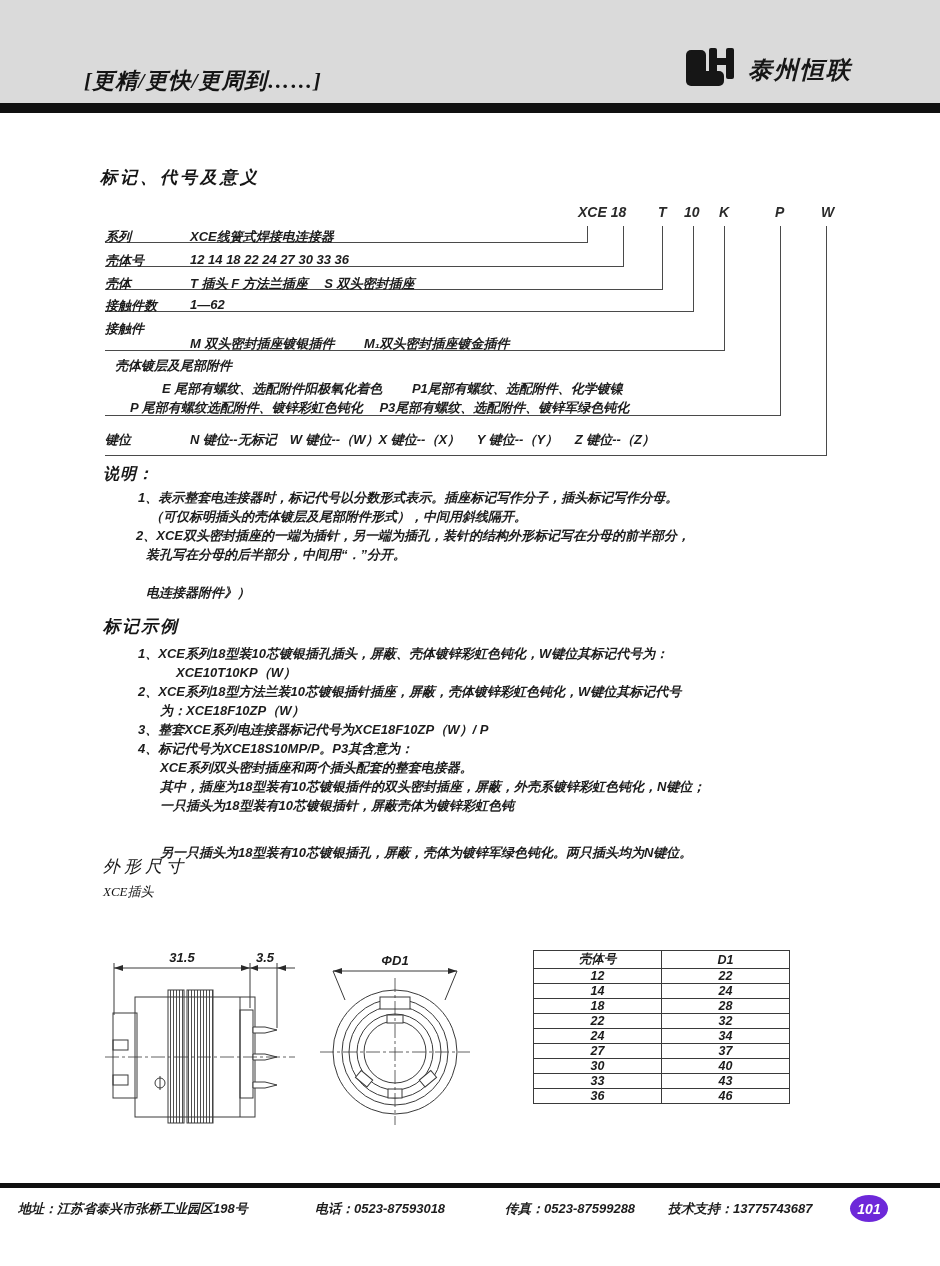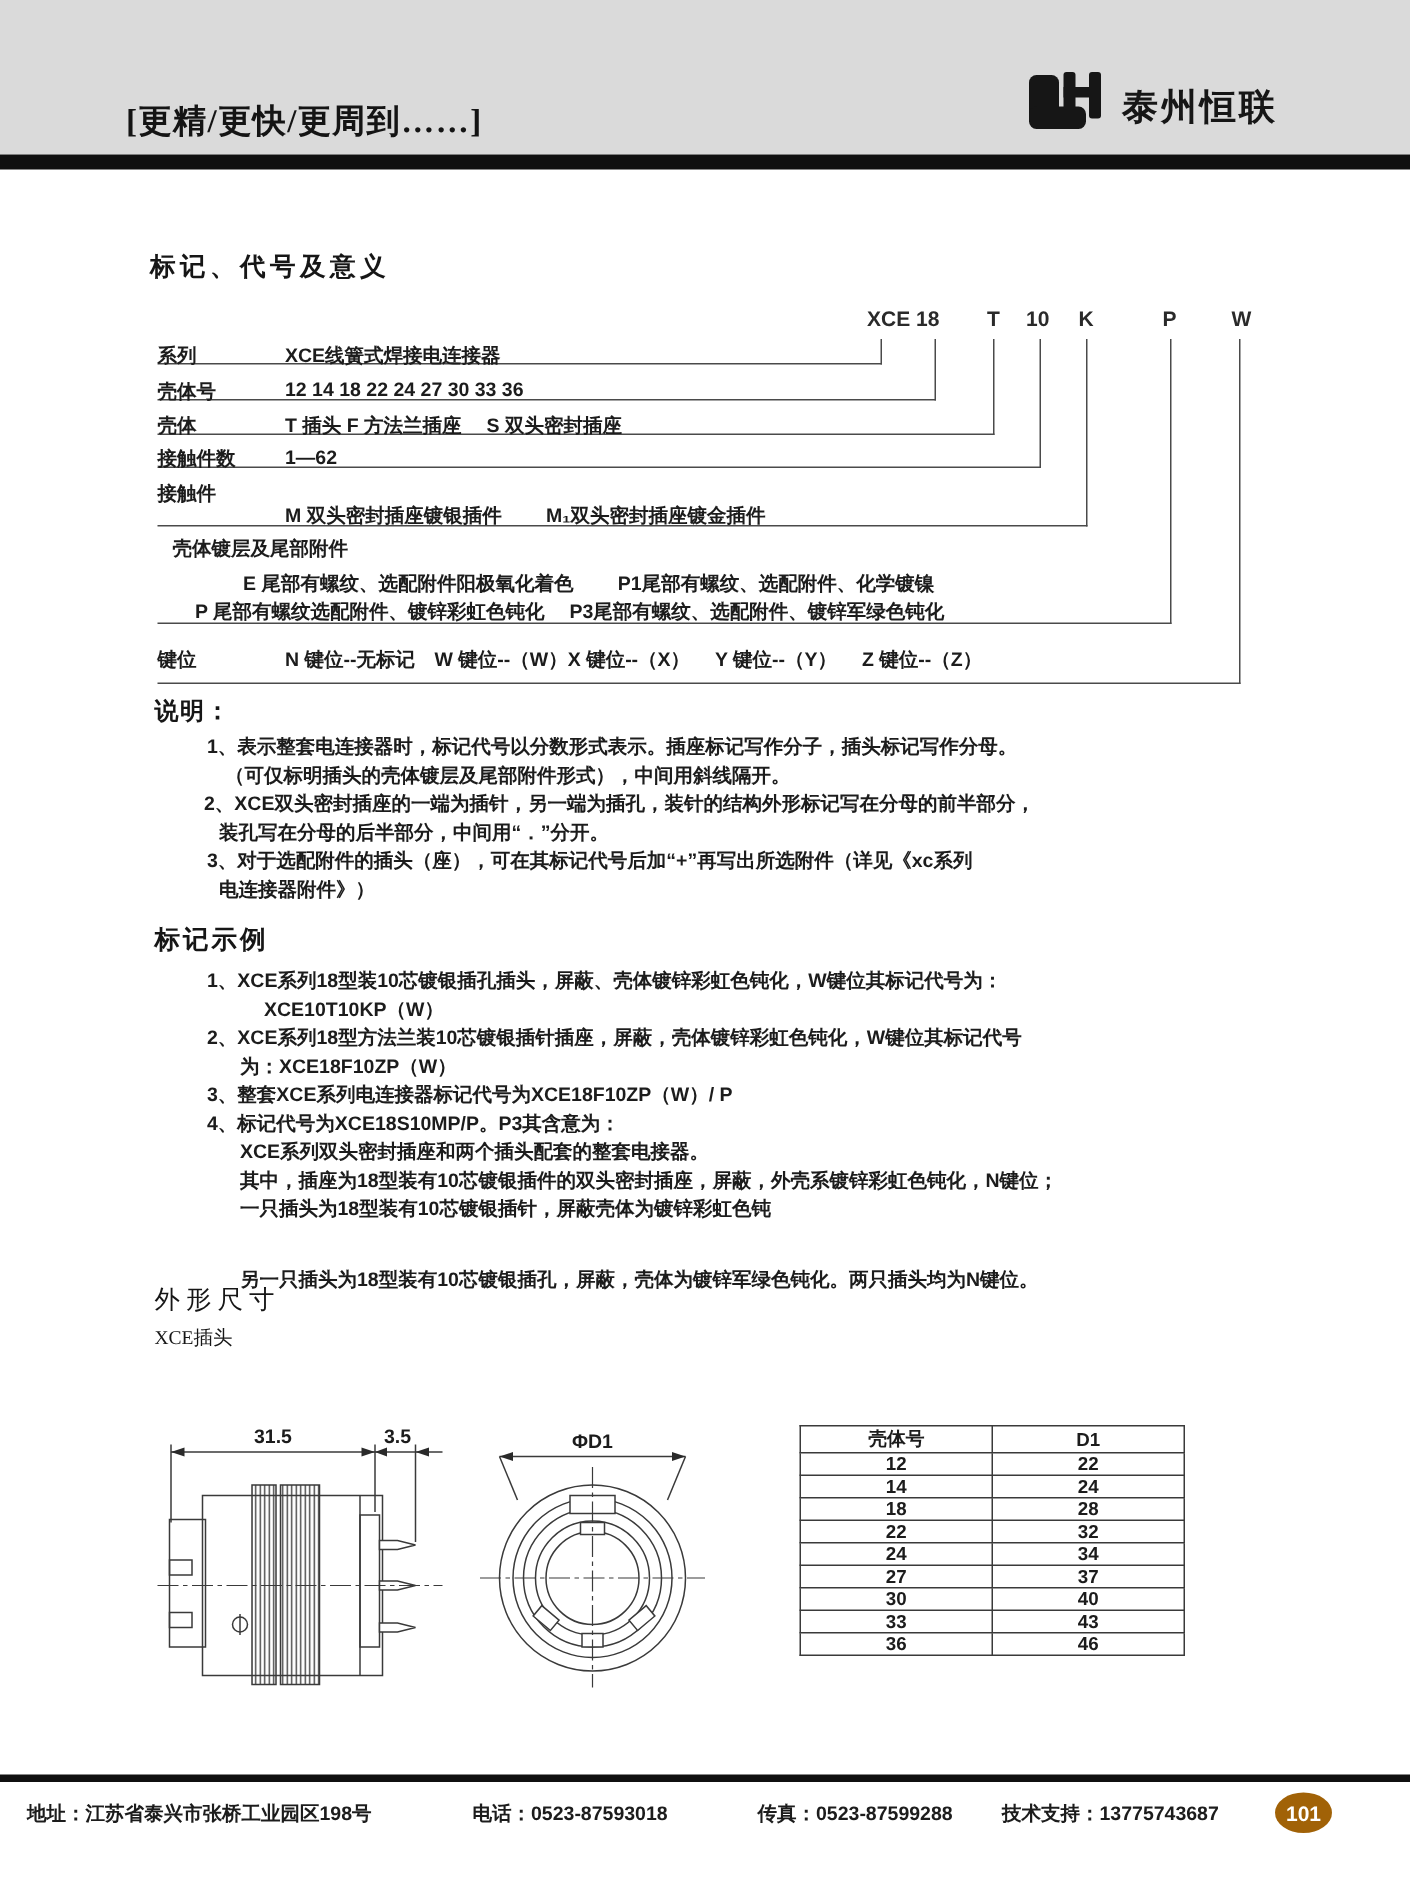--- a/index.html
+++ b/index.html
@@ -1,17 +1,17 @@
 <!DOCTYPE html>
 <html><head>
 <meta charset="utf-8">
 <style>
   html,body{margin:0;padding:0;background:#ffffff;}
   .page{position:relative;width:940px;height:1266px;background:#fff;overflow:hidden;
-        font-family:"Liberation Sans",sans-serif;color:#1c1c1c;}
+        font-family:"Liberation Sans",sans-serif;color:#1c1c1c;font-style:italic;}
   
   .hd-band{position:absolute;left:0;top:0;width:940px;height:103px;background:#dadada;}
   .hd-bar{position:absolute;left:0;top:103px;width:940px;height:10px;background:#101010;}
   .tagline{position:absolute;left:84px;top:66px;font-family:"Liberation Serif",serif;
            font-size:22px;font-weight:700;letter-spacing:1px;color:#141414;}
   .logo{position:absolute;left:686px;top:48px;display:flex;align-items:center;}
   .logo-name{font-size:24px;font-weight:800;color:#161616;letter-spacing:2px;margin-left:8px;}
   
   .sec-title{position:absolute;font-weight:700;color:#161616;}
   .t-marking{left:100px;top:166px;font-size:17px;letter-spacing:3px;}
@@ -31,21 +31,21 @@
   .d1table{position:absolute;left:533px;top:950px;border-collapse:collapse;table-layout:fixed;}
   .d1table th,.d1table td{border:1px solid #3a3a3a;width:127px;height:14px;
       font-size:12.5px;text-align:center;padding:0;font-weight:600;color:#1c1c1c;}
   .d1table th{font-weight:700;}
   
   .draw{position:absolute;}
   
   .ft-bar{position:absolute;left:0;top:1183px;width:940px;height:5px;background:#101010;}
   .ft-item{position:absolute;top:1200px;font-size:13px;font-weight:600;color:#1c1c1c;white-space:nowrap;}
   .page-badge{position:absolute;left:850px;top:1195px;width:38px;height:27px;border-radius:50%;
-      background:#a16207;color:#fff;font-size:14px;font-weight:700;
+      background:#6d28d9;color:#fff;font-size:14px;font-weight:700;
       display:flex;align-items:center;justify-content:center;}
 </style>
 </head>
 <body>
 
 <div class="page">
 
   <div class="hd-band"></div>
   <div class="hd-bar"></div>
   <div class="tagline">[更精/更快/更周到……]</div>
@@ -109,21 +109,20 @@
   <div class="dvalue" style="left:130px;top:399px;">P 尾部有螺纹选配附件、镀锌彩虹色钝化　 P3尾部有螺纹、选配附件、镀锌军绿色钝化</div>
 
   <div class="dlabel" style="left:105px;top:431px;">键位</div>
   <div class="dvalue" style="left:190px;top:431px;">N 键位--无标记　W 键位--（W）X 键位--（X）　 Y 键位--（Y）　 Z 键位--（Z）</div>
 
   <div class="sec-title t-notes">说明：</div>
   <div class="bodyline" style="left:138px;top:489px;">1、表示整套电连接器时，标记代号以分数形式表示。插座标记写作分子，插头标记写作分母。</div>
   <div class="bodyline" style="left:150px;top:508px;">（可仅标明插头的壳体镀层及尾部附件形式），中间用斜线隔开。</div>
   <div class="bodyline" style="left:136px;top:527px;">2、XCE双头密封插座的一端为插针，另一端为插孔，装针的结构外形标记写在分母的前半部分，</div>
   <div class="bodyline" style="left:146px;top:546px;">装孔写在分母的后半部分，中间用“．”分开。</div>
-  <div class="bodyline" style="left:138px;top:565px;">3、对于选配附件的插头（座），可在其标记代号后加“+”再写出所选附件（详见《xc系列</div>
   <div class="bodyline" style="left:146px;top:584px;">电连接器附件》）</div>
 
   <div class="sec-title t-examples">标记示例</div>
   <div class="bodyline" style="left:138px;top:645px;">1、XCE系列18型装10芯镀银插孔插头，屏蔽、壳体镀锌彩虹色钝化，W键位其标记代号为：</div>
   <div class="bodyline" style="left:176px;top:664px;">XCE10T10KP（W）</div>
   <div class="bodyline" style="left:138px;top:683px;">2、XCE系列18型方法兰装10芯镀银插针插座，屏蔽，壳体镀锌彩虹色钝化，W键位其标记代号</div>
   <div class="bodyline" style="left:160px;top:702px;">为：XCE18F10ZP（W）</div>
   <div class="bodyline" style="left:138px;top:721px;">3、整套XCE系列电连接器标记代号为XCE18F10ZP（W）/ P</div>
   <div class="bodyline" style="left:138px;top:740px;">4、标记代号为XCE18S10MP/P。P3其含意为：</div>
   <div class="bodyline" style="left:160px;top:759px;">XCE系列双头密封插座和两个插头配套的整套电接器。</div>

